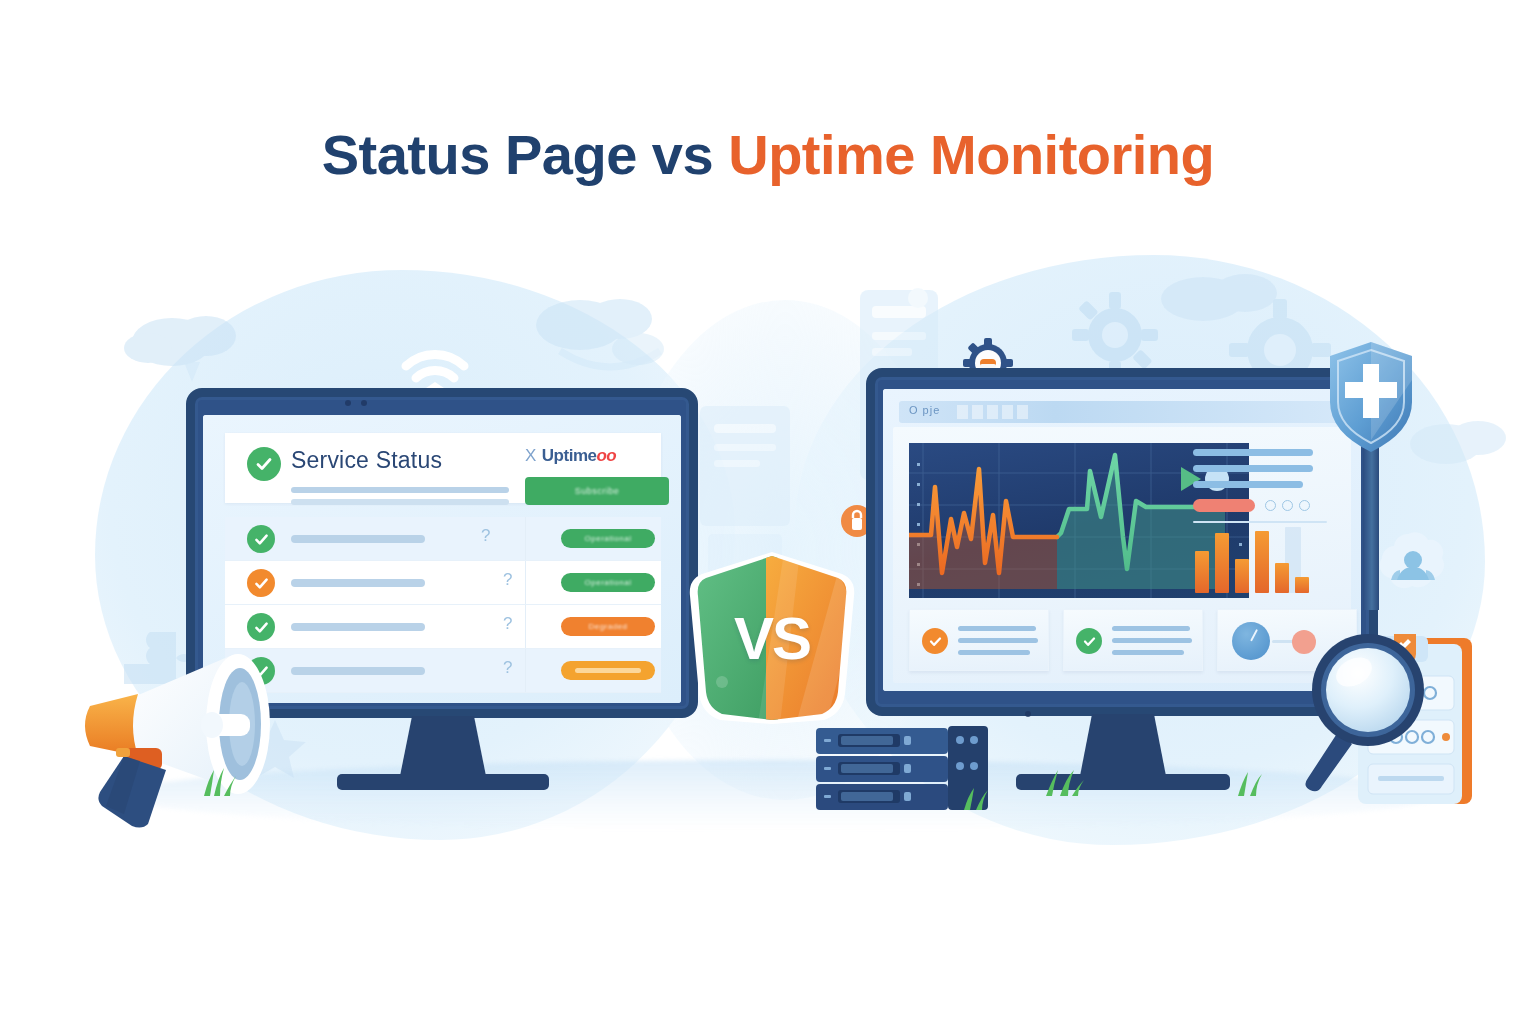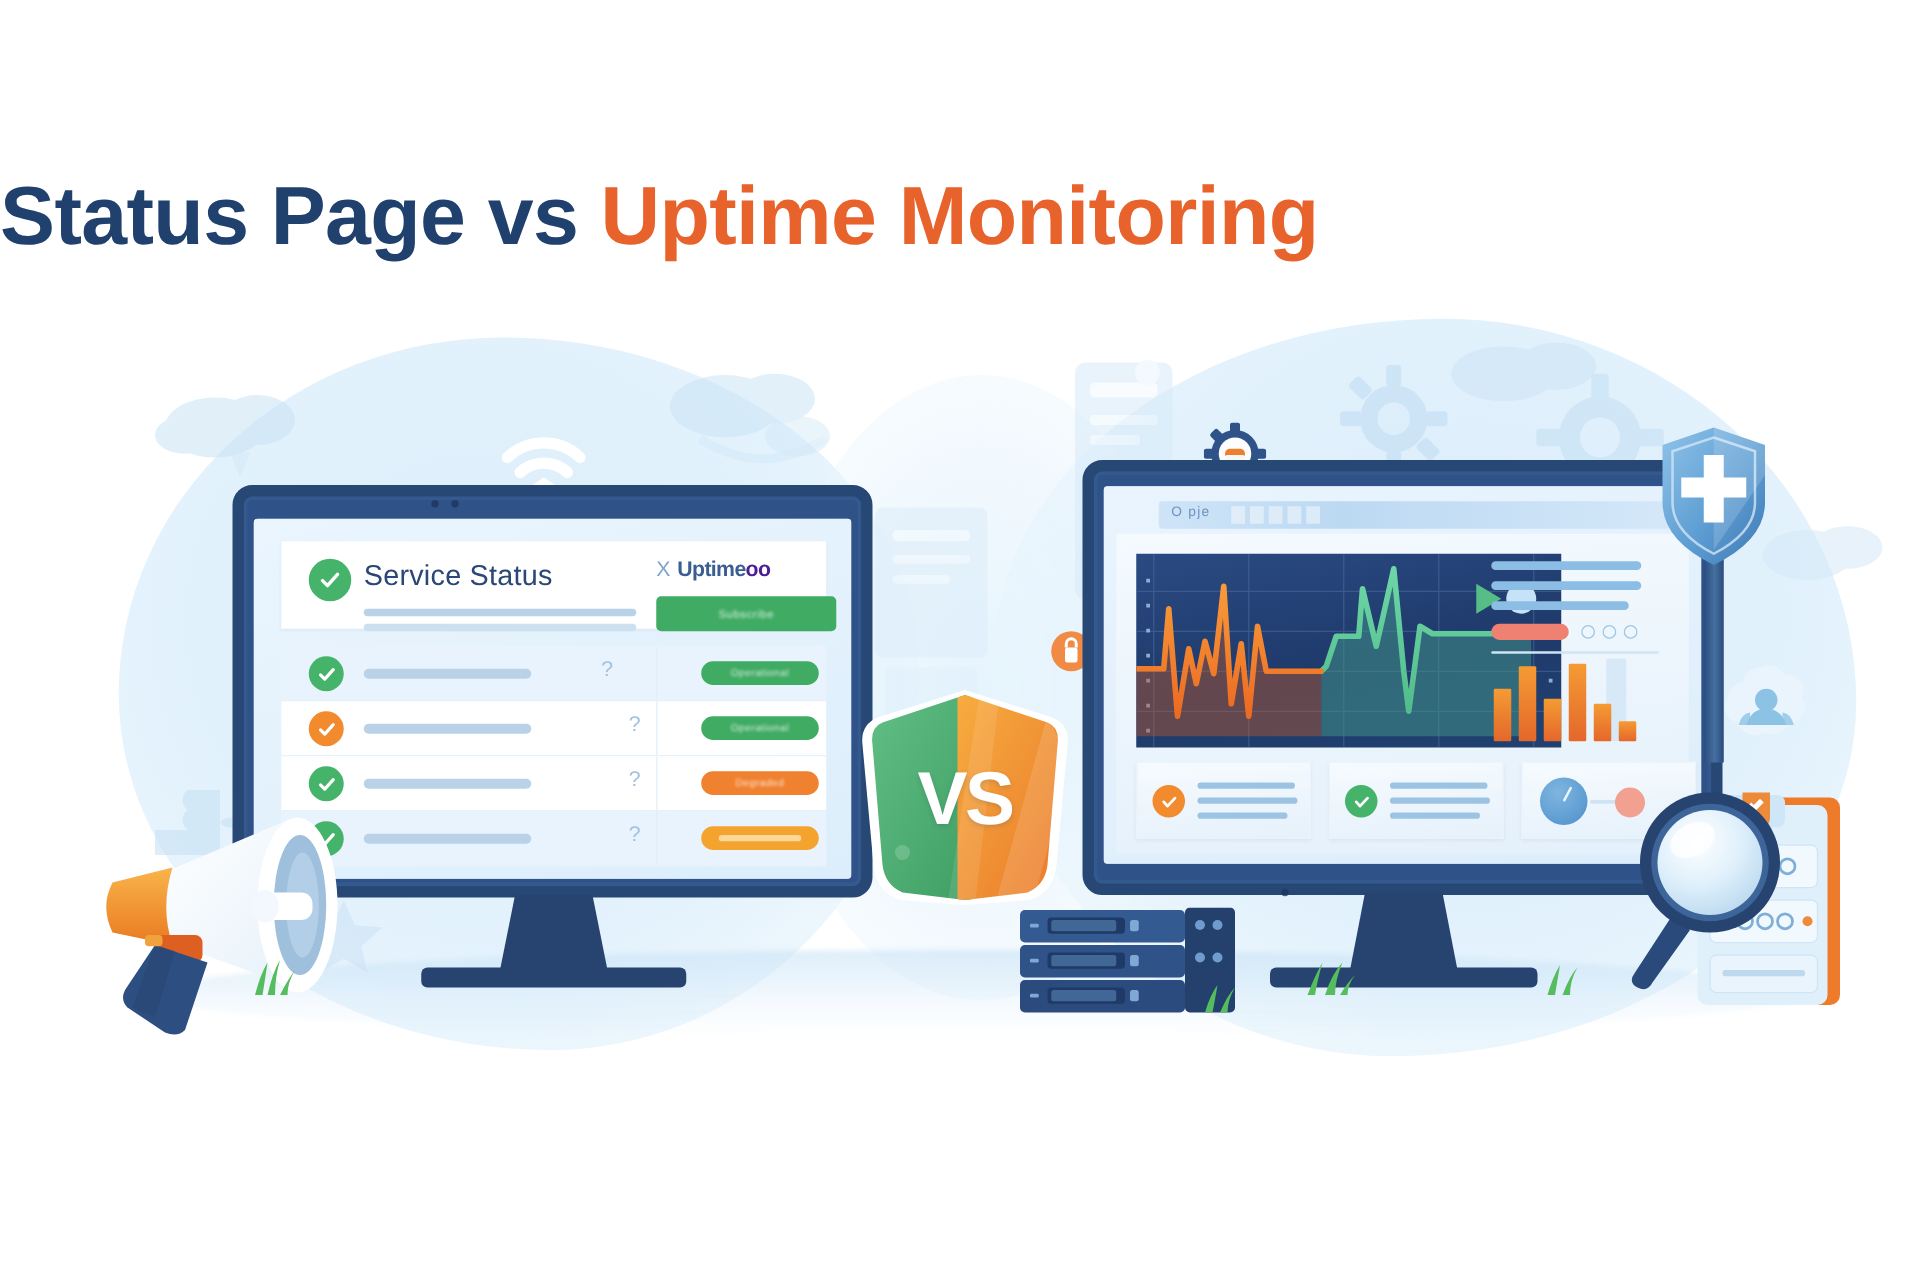--- a/index.html
+++ b/index.html
@@ -10,25 +10,25 @@
     background: #ffffff;
     overflow: hidden;
     position: relative;
   }
   .stage { position: absolute; inset: 0; width: 1536px; height: 1024px; }
 
   
   .title {
     position: absolute;
     top: 122px; left: 0; width: 1536px;
-    font-size: 66px;
+    text-align: center;
+    font-size: 56px;
     font-weight: bold;
     letter-spacing: -0.5px;
     white-space: nowrap;
-    margin-top: 12px;
   }
   .title .part-a { color: #20416e; }
   .title .part-b { color: #e8622c; }
 
   
   .blob {
     position: absolute;
     border-radius: 50%;
     filter: blur(0.3px);
   }
@@ -122,21 +122,21 @@
     letter-spacing: .5px;
     white-space: nowrap;
   }
   .brandmark {
     position: absolute;
     font-size: 17px; color: #3a5e92; font-weight: 600;
     letter-spacing: -.5px; white-space: nowrap;
     filter: blur(.45px);
   }
   .brandmark .x { color: #7fa3cd; font-weight: 400; margin-right: 6px; }
-  .brandmark .o { color: #4c1d95; }
+  .brandmark .o { color: #ef4444; font-style: italic; }
   .sp-row {
     position: absolute; left: 22px; right: 20px; height: 44px;
     background: #ffffff;
     border-bottom: 1px solid #e7f1fa;
   }
   .sp-row.alt { background: #e9f3fd; }
   .qmark {
     position: absolute; font-size: 17px; color: #9ec2e0;
     filter: blur(.5px);
   }
@@ -144,21 +144,20 @@
     position: absolute; top: 0; bottom: 0; width: 1px;
     background: #e3eef8;
   }
 
   
   .dash { position: absolute; inset: 0; background: linear-gradient(165deg,#e9f4fe 0%,#dcedfb 100%); }
   .urlbar {
     position: absolute; left: 16px; top: 12px; right: 16px; height: 22px;
     background: linear-gradient(90deg,#cfe4f7 0%,#bcd9f2 35%,#d5e8f9 100%);
     border-radius: 3px;
-    margin-left: 28px;
   }
   .urltext {
     position: absolute; left: 10px; top: 3px;
     font-size: 11px; color: #6b95c2; filter: blur(.6px); letter-spacing: 1px;
   }
   .urlblocks { position: absolute; left: 58px; top: 4px; display:flex; gap:4px; }
   .urlblocks i { display:block; width: 11px; height: 14px; background: rgba(255,255,255,.45); }
   .dash-white {
     position: absolute; left: 10px; top: 38px; right: 10px; bottom: 8px;
     background: linear-gradient(175deg,#f4fafe 0%, #e4f0fb 100%);

